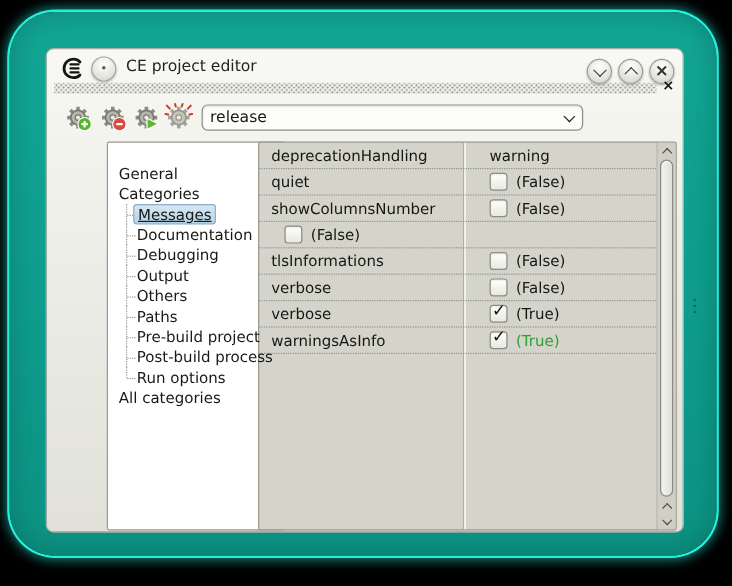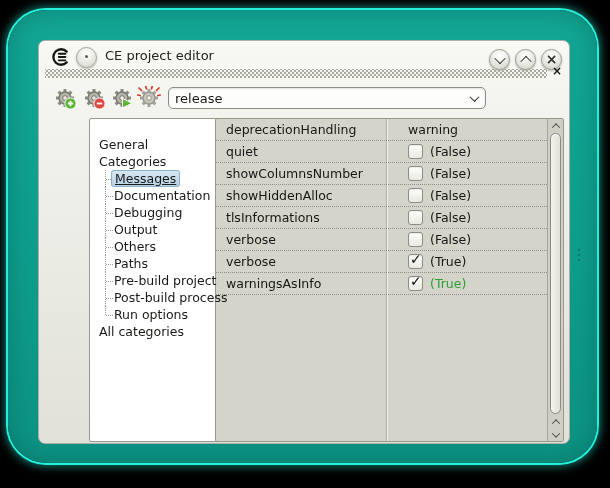--- a/index.html
+++ b/index.html
@@ -219,21 +219,20 @@
           </div>
         </div>
         <div class="t-row">
           <div class="t-name">showColumnsNumber</div>
           <div class="t-val">
             <span class="cb"></span>
             <span style="color: rgb(23, 23, 20);">(False)</span>
           </div>
         </div>
         <div class="t-row">
-          <div class="t-name">showHiddenAlloc</div>
           <div class="t-val">
             <span class="cb"></span>
             <span style="color: rgb(23, 23, 20);">(False)</span>
           </div>
         </div>
         <div class="t-row">
           <div class="t-name">tlsInformations</div>
           <div class="t-val">
             <span class="cb"></span>
             <span style="color: rgb(23, 23, 20);">(False)</span>

